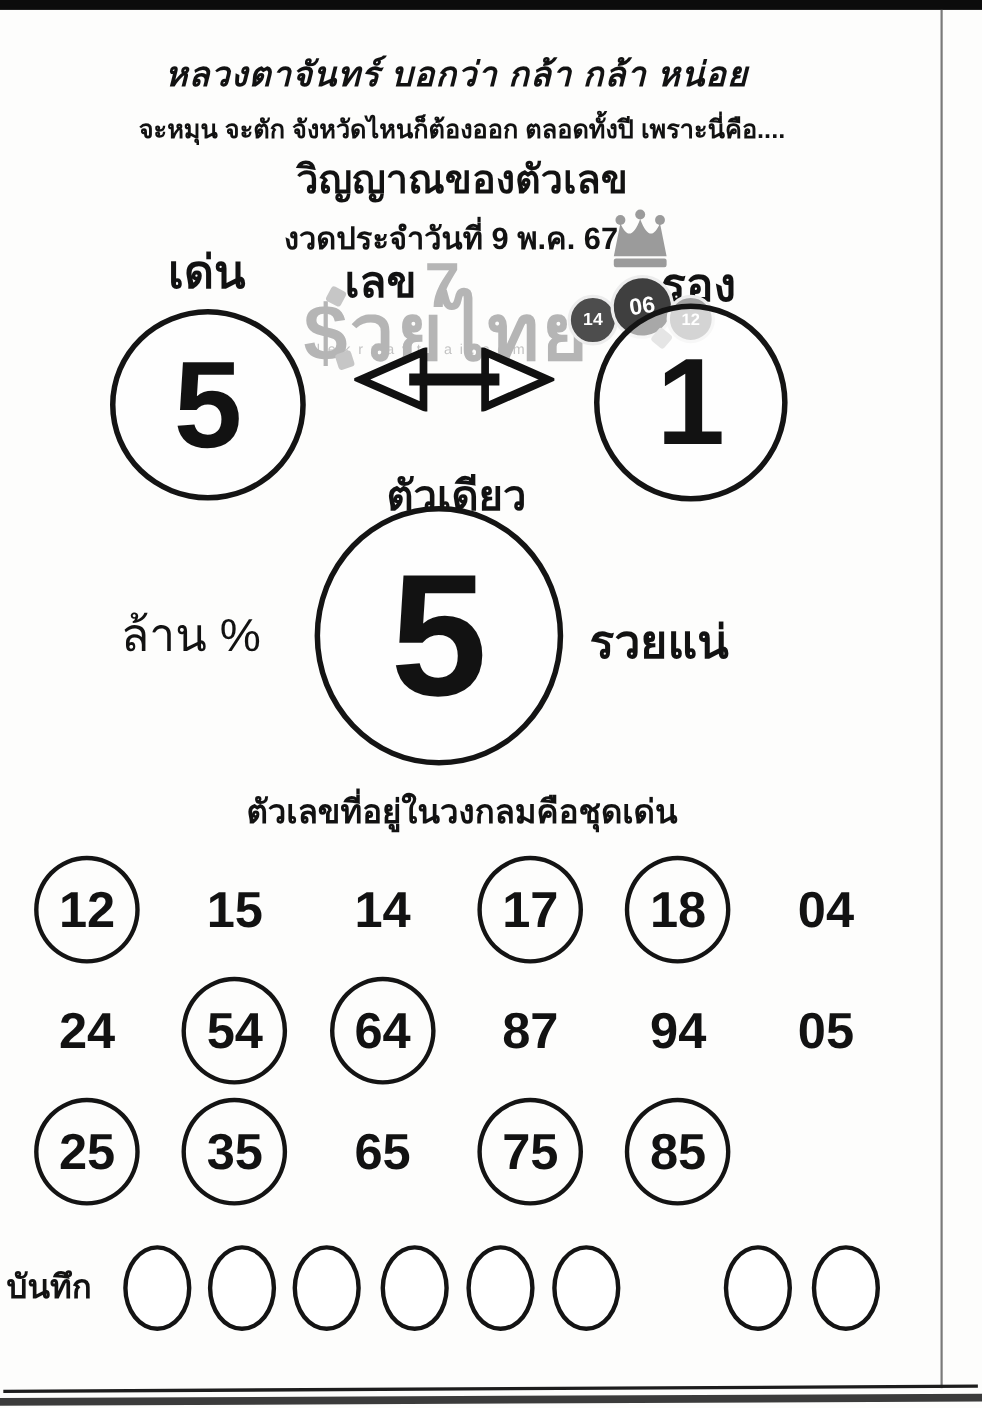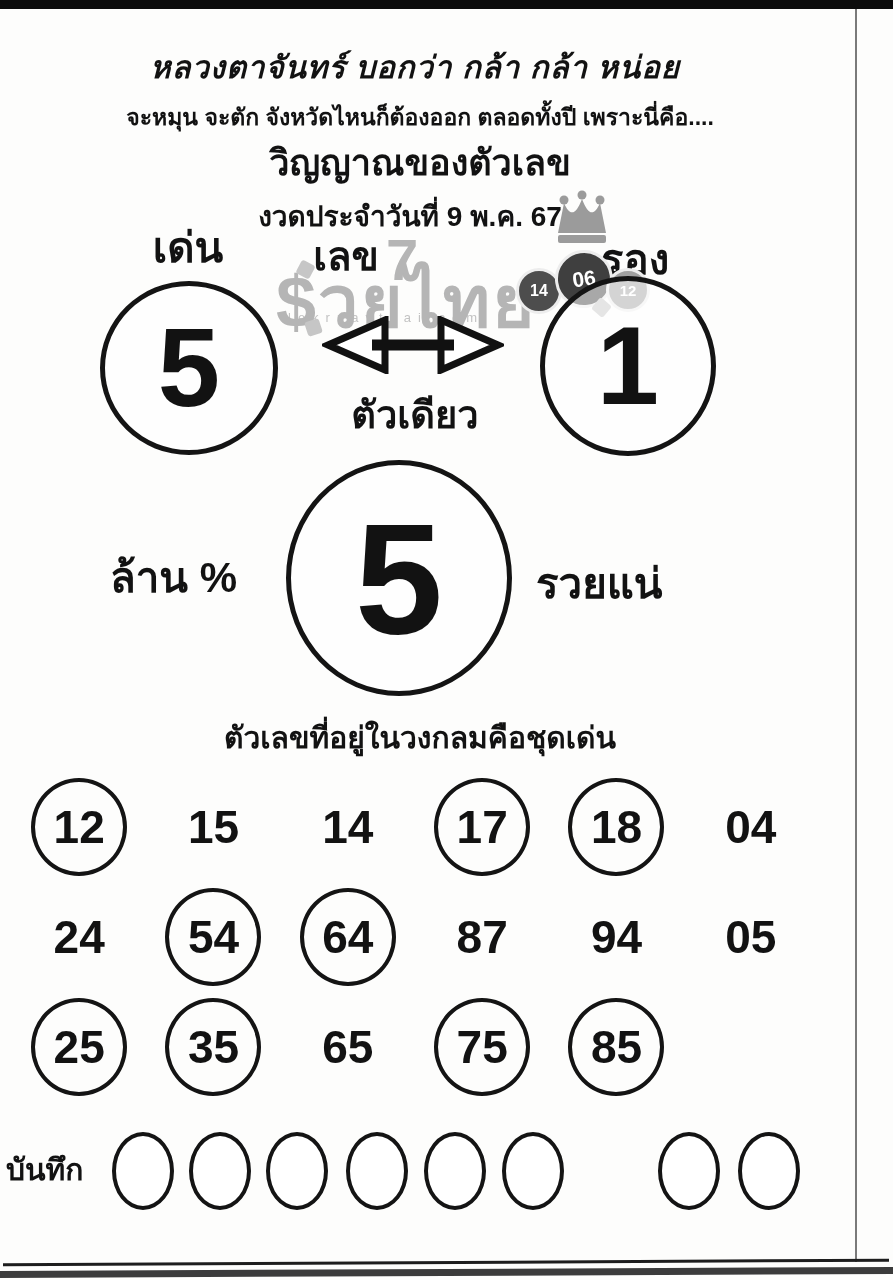--- a/index.html
+++ b/index.html
@@ -50,22 +50,22 @@
     color:#fff; font-weight:700; border:3px solid #ededed; z-index:1; }
   .ball-1 { top:268px; left:516px; width:46px; height:46px; background:#4d4d4d; font-size:16px; }
   .ball-2 { top:250px; left:555px; width:58px; height:58px; background:#3f3f3f; font-size:21px; transform:rotate(-8deg); }
   .ball-3 { top:268px; left:606px; width:44px; height:44px; background:#a0a0a0; font-size:15px; }
   .die { width:15px; height:15px; background:#c6c6c6; border-radius:3px; z-index:1; }
   .die-1 { top:262px; left:298px; transform:rotate(28deg); }
   .die-2 { top:320px; left:306px; transform:rotate(-18deg); }
   .die-3 { top:300px; left:594px; transform:rotate(40deg); }
 
   
-  .label-single { top:384px; left:318px; width:194px; text-align:center; font-size:38px; font-weight:700; }
-  .caption-left  { top:544px; left:110px; font-size:42px; font-weight:700; }
+  .label-single { top:420px; left:318px; width:194px; text-align:center; font-size:38px; font-weight:700; }
+  .caption-left  { top:544px; left:110px; font-size:42px; font-weight:400; }
   .caption-right { top:550px; left:536px; font-size:42px; font-weight:600; }
 
   
   .grid-caption { top:714px; left:120px; width:600px; text-align:center; font-size:30px; font-weight:700; }
   .num-grid { top:772px; left:12px; width:806px; display:grid;
     grid-template-columns:repeat(6,1fr); grid-auto-rows:110px; }
   .cell { display:flex; align-items:center; justify-content:center; }
   .num { font-size:46px; font-weight:800; display:flex; align-items:center; justify-content:center; }
   .num.circled { border:4px solid #141414; border-radius:50%; width:96px; height:98px; }
 

